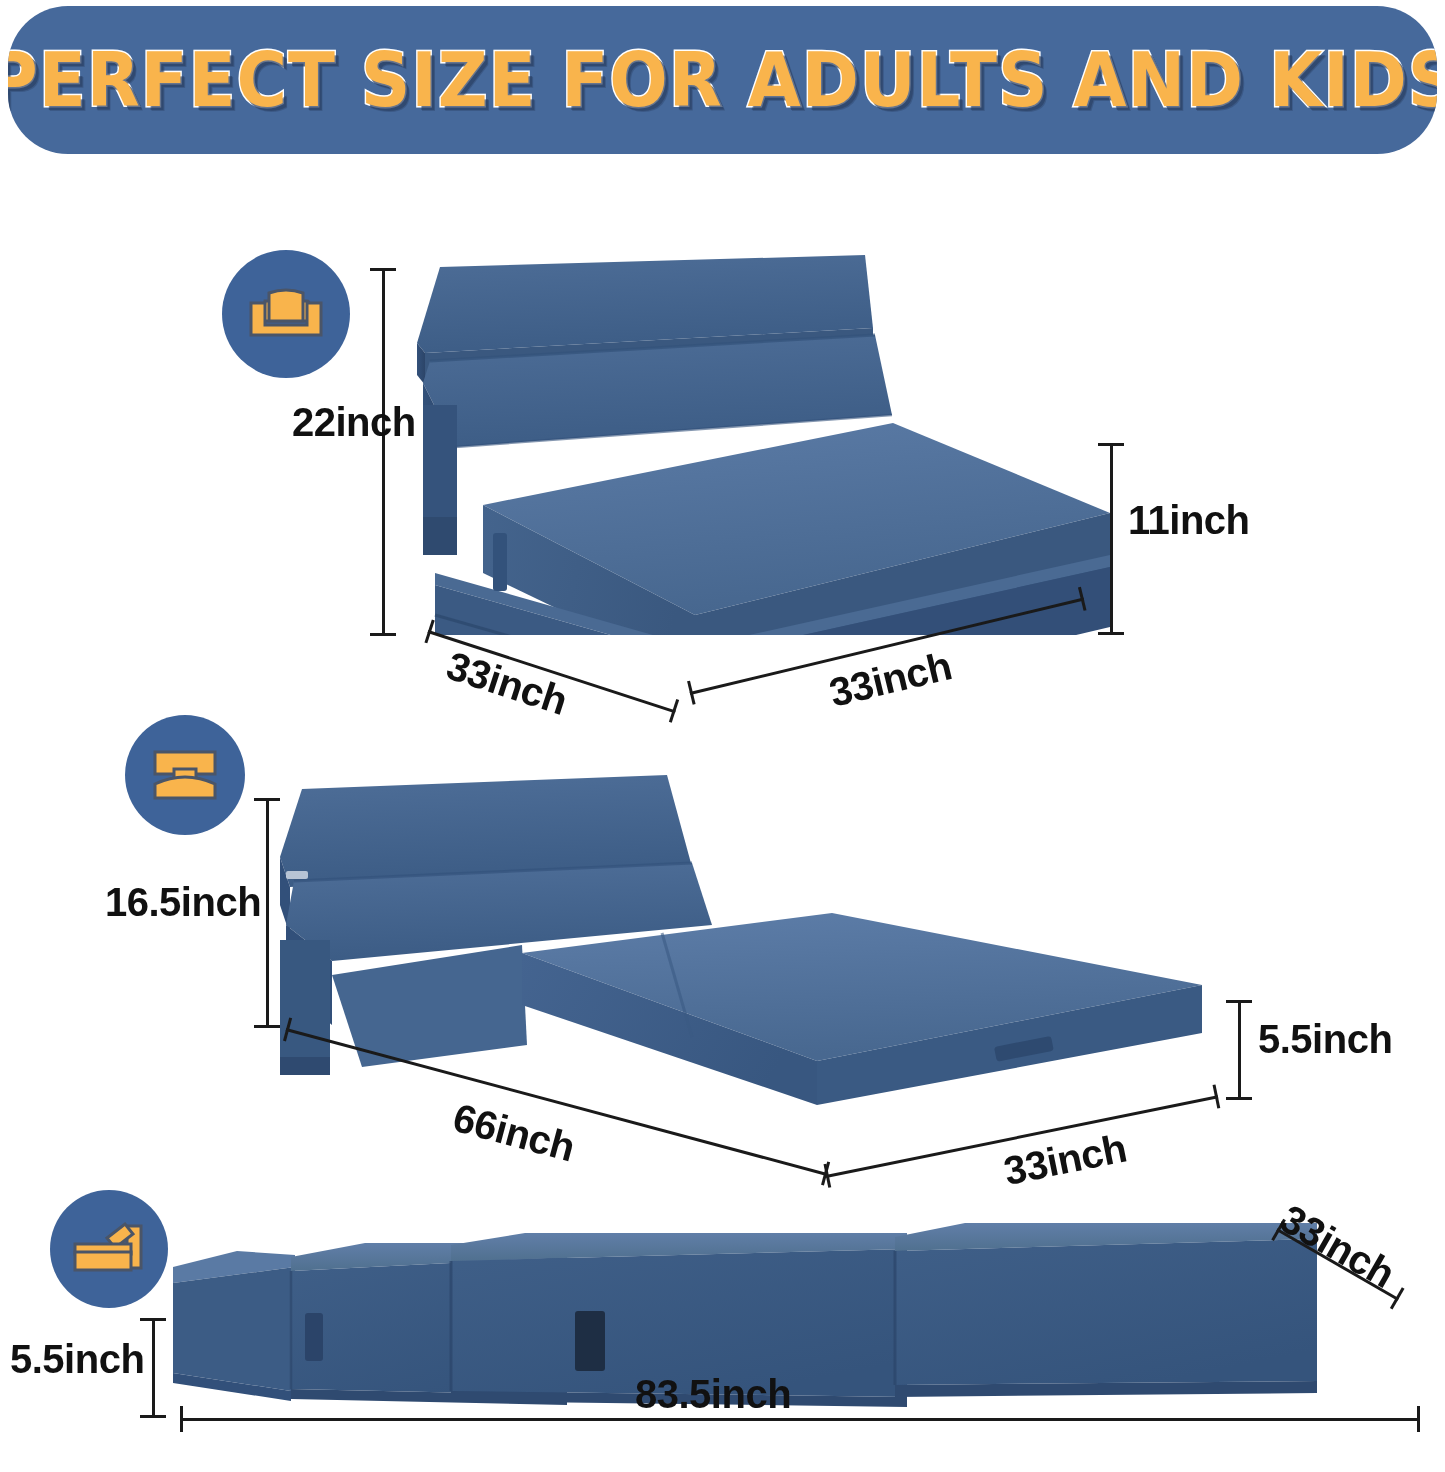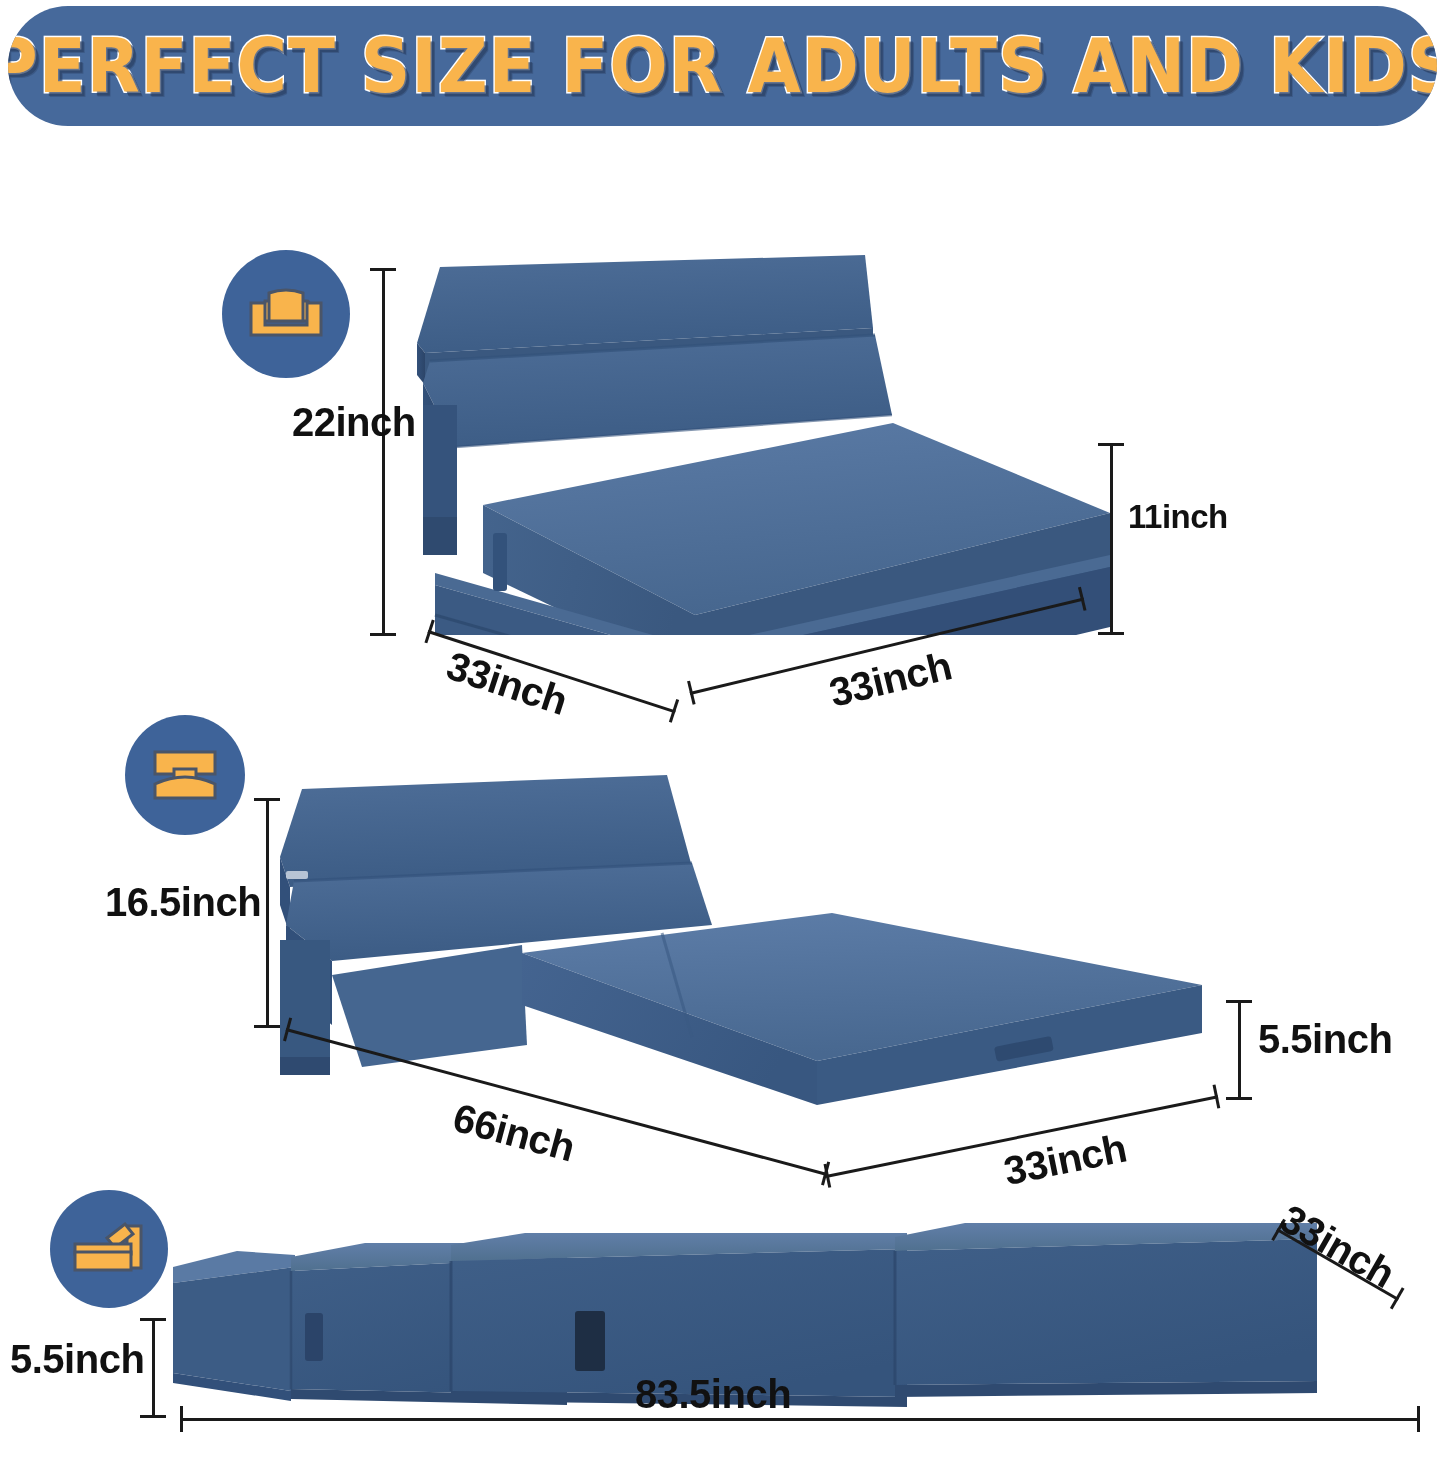--- a/index.html
+++ b/index.html
@@ -16,21 +16,21 @@
     height: 1472px;
     background: #ffffff;
   }
 
   
   .banner {
     position: absolute;
     left: 8px;
     top: 6px;
     width: 1429px;
-    height: 120px;
+    height: 148px;
     background: #46699b;
     border-radius: 60px;
     display: flex;
     align-items: center;
     justify-content: center;
     overflow: hidden;
   }
   .banner-title {
     font-family: "DejaVu Sans", sans-serif;
     font-weight: bold;
@@ -165,21 +165,21 @@
   </div>
 
   <div class="dim-line dim-v" style="left:382px; top:268px; height:368px;"></div>
   <div class="cap-h" style="left:370px; top:268px;"></div>
   <div class="cap-h" style="left:370px; top:633px;"></div>
   <div class="dim-label" style="left:250px; top:400px; font-size:40px;margin-left:42px;">22inch</div>
 
   <div class="dim-line dim-v" style="left:1110px; top:443px; height:192px;"></div>
   <div class="cap-h" style="left:1098px; top:443px;"></div>
   <div class="cap-h" style="left:1098px; top:632px;"></div>
-  <div class="dim-label" style="left:1128px; top:498px; font-size:33px;">11inch</div>
+  <div class="dim-label" style="left:1128px; top:498px; font-size:40px;">11inch</div>
 
   <div class="dim-rot" style="left:428px; top:630px; width:260px; transform:rotate(18deg);">
     <span class="cap-a"></span>
       <span class="cap-b"></span>
   </div>
   <div class="dim-label" style="left:455px; top:643px; font-size:40px; transform:rotate(18deg); transform-origin:left top;">33inch</div>
 
   <div class="dim-rot" style="left:690px; top:692px; width:405px; transform:rotate(-13.5deg);">
     <span class="cap-a"></span>
       <span class="cap-b"></span>

